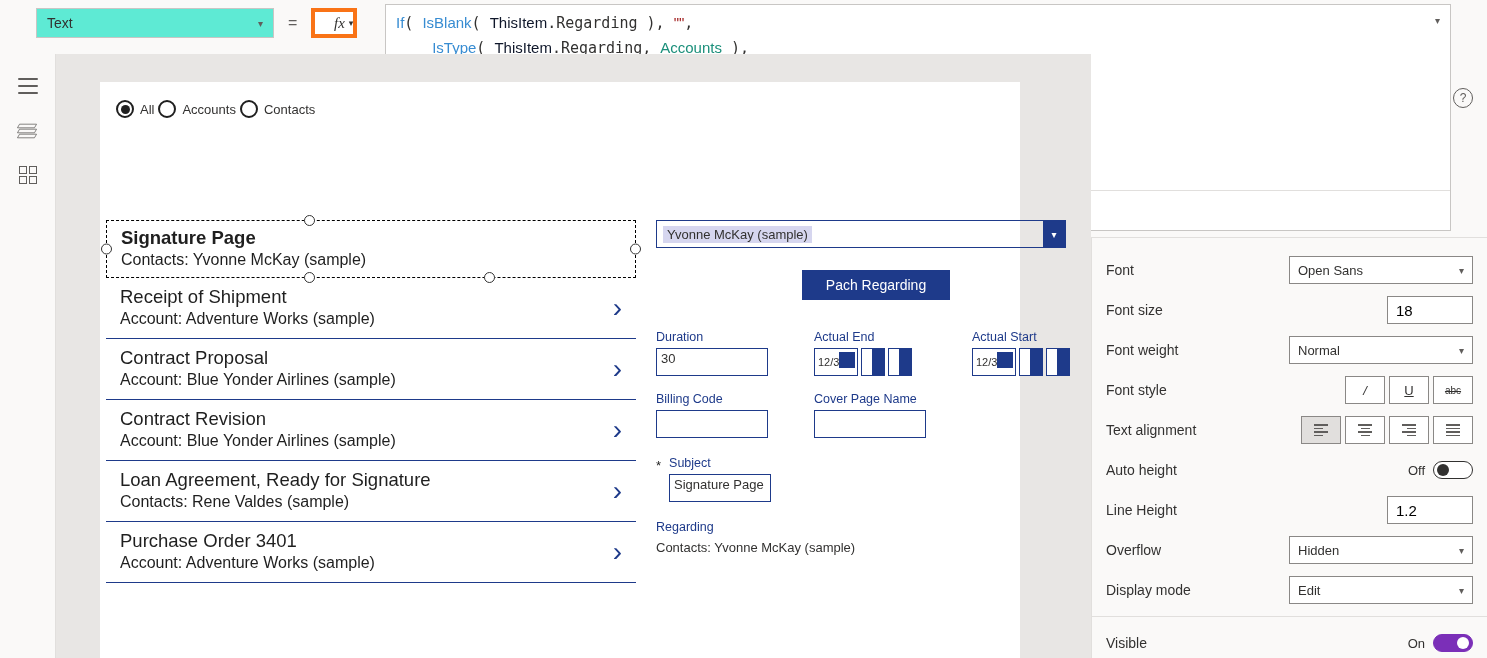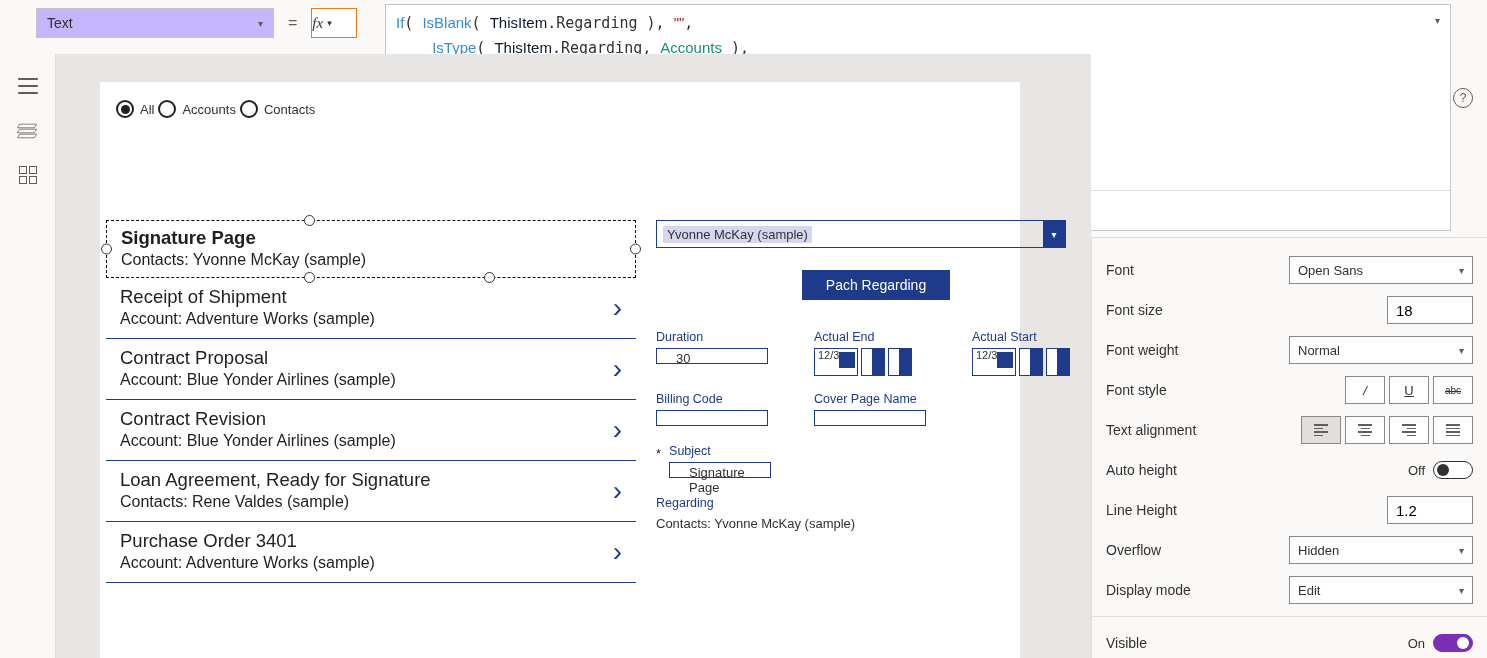--- a/index.html
+++ b/index.html
@@ -1,23 +1,23 @@
 <!DOCTYPE html>
 <html><head>
 <meta charset="utf-8">
 <style>
   * { box-sizing: border-box; margin: 0; padding: 0; font-family: "Segoe UI", -apple-system, sans-serif; }
   body { width: 1487px; height: 658px; background: #faf9f8; overflow: hidden; position: relative; font-size: 13px; color: #323130; }
 
   
   .topbar { position: absolute; top: 4px; left: 0; right: 0; height: 38px; display: flex; align-items: center; padding-left: 36px; gap: 8px; }
-  .prop-selector { width: 238px; height: 30px; background: #c4b5fd; border: 1px solid #c8c6c4; display: flex; align-items:center; padding: 0 10px; justify-content: space-between; }
+  .prop-selector { width: 238px; height: 30px; background: #5eead4; border: 1px solid #c8c6c4; display: flex; align-items:center; padding: 0 10px; justify-content: space-between; }
   .prop-selector span { font-size: 14px; }
   .equals { font-size: 16px; padding: 0 6px; color:#605e5c;}
-  .fx { width: 46px; height: 30px; background: #fff; border: 1px solid #f97316; display:flex; align-items:center; justify-content:flex-start; gap:2px; font-style: italic; font-family: "Times New Roman", serif; font-size:15px;}
+  .fx { width: 46px; height: 30px; background: #fff; border: 4px solid #f97316; display:flex; align-items:center; justify-content:flex-end; gap:2px; font-style: italic; font-family: "Times New Roman", serif; font-size:15px;}
   .formula-box { position: absolute; top: 4px; left: 385px; right: 36px; background: #fff; border: 1px solid #c8c6c4; padding: 6px 10px; font-family: Consolas, monospace; font-size: 15px; line-height: 1.65; white-space: pre; overflow:hidden;}
   .formula-box .caret { position:absolute; top:8px; right:10px; font-size:10px; color:#605e5c;}
   .tok-fn{color:#378cd2;}
   .tok-id{color:#0f172a;}
   .tok-str{color:#a11d1d;}
   .tok-type{color:#1a8f7a;}
   .formula-toolbar{ border-top:1px solid #e1dfdd; margin:6px -10px -6px -10px; padding:8px 14px; display:flex; gap:26px; font-family:"Segoe UI"; font-size:14px; color:#323130; align-items:center;}
   .formula-toolbar .btn{display:flex; align-items:center; gap:8px; cursor:pointer;}
   .ft-icon{width:18px;height:14px;display:inline-flex;flex-direction:column;justify-content:space-between;}
   .ft-icon i{height:1.5px;background:#605e5c;}
@@ -52,23 +52,23 @@
   .handle{position:absolute;width:11px;height:11px;border:1px solid #333;background:#fff;border-radius:50%;}
 
   
   .form-area{position:absolute; left:556px; top:138px; width:440px;}
   .lookup{border:1px solid #1e3a8a; height:28px; width:410px; display:flex; align-items:center; padding-left:6px; font-size:13px; position:relative;}
   .lookup .val{background:#d6d6ef;padding:1px 4px;}
   .lookup .dd{position:absolute;right:0;top:0;width:22px;height:100%;background:#1e3a8a;color:#fff;display:flex;align-items:center;justify-content:center;font-size:10px;}
   .btn-primary{background:#1e3a8a;color:#fff;padding:7px 24px;font-size:14px;border:none;margin:22px auto 0;display:block;}
   .form-grid{display:grid;grid-template-columns:repeat(3,130px);gap:16px 28px;margin-top:30px;}
   .field label{font-size:12.5px;color:#1e3a8a;display:block;margin-bottom:4px;}
-  .field .box{border:1.5px solid #1e3a8a;height:16px;width:112px;padding:2px 19px;font-size:13px;}
+  .field .box{border:1.5px solid #1e3a8a;height:28px;width:112px;padding:2px 4px;font-size:13px;}
   .datebox{display:flex;gap:3px;}
-  .datebox .d{border:1.5px solid #1e3a8a;height:28px;width:44px;font-size:11px;display:flex;align-items:flex-start;padding-left:3px;position:relative;}
+  .datebox .d{border:1.5px solid #1e3a8a;height:28px;width:44px;font-size:11px;display:flex;align-items:center;padding-left:3px;position:relative;}
   .datebox .d .cal{position:absolute;right:2px;top:3px;width:16px;height:16px;background:#1e3a8a;}
   .datebox .sel{border:1.5px solid #1e3a8a;height:28px;width:24px;position:relative;font-size:10px;background:#fff;}
   .datebox .sel::after{content:"";position:absolute;right:0;top:0;width:12px;height:100%;background:#1e3a8a;}
   .subject-row{margin-top:18px;display:flex;gap:8px;}
   .regarding-block{margin-top:18px;}
   .regarding-block .rtitle{font-size:12.5px;color:#1e3a8a;}
   .regarding-block .rval{font-size:13px;margin-top:6px;}
 
   
   .help-circle{position:absolute;right:14px;top:88px;width:20px;height:20px;border:1.5px solid #605e5c;border-radius:50%;display:flex;align-items:center;justify-content:center;font-size:12px;color:#605e5c;}

